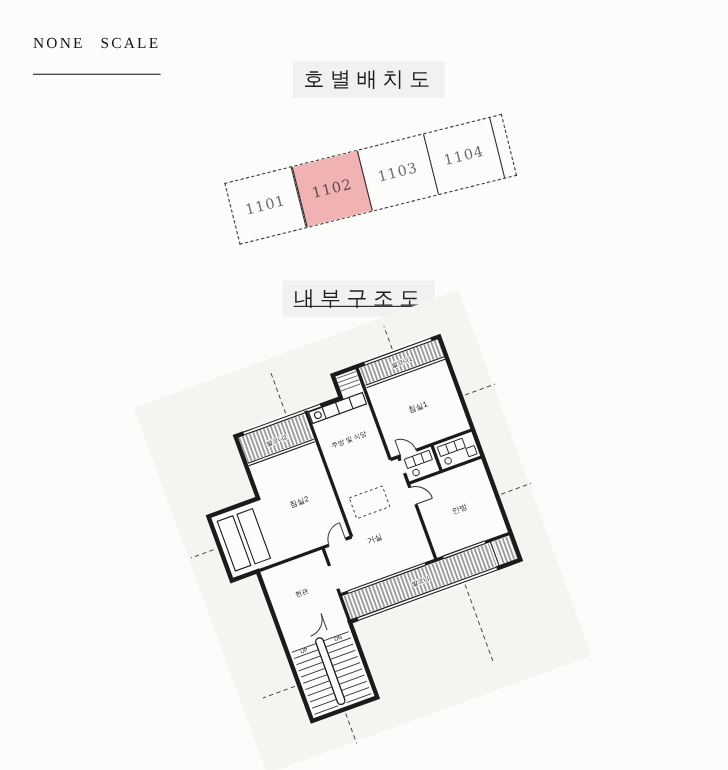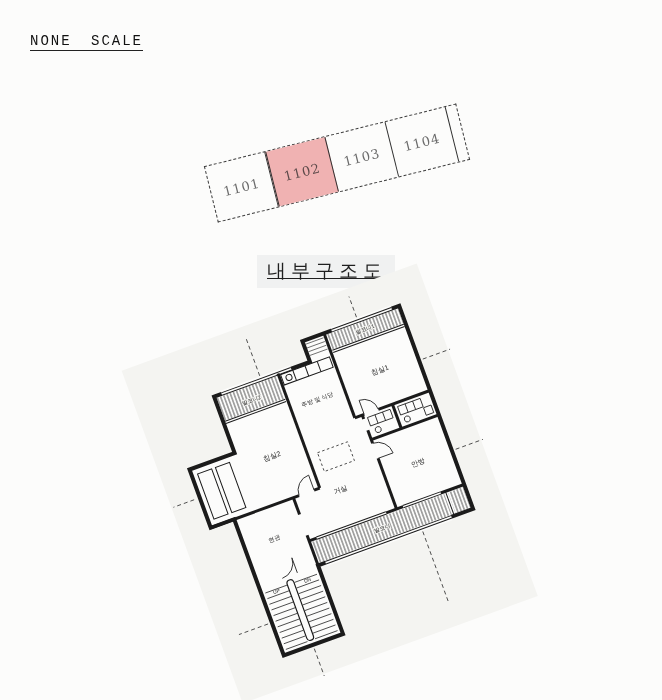--- a/index.html
+++ b/index.html
@@ -2,23 +2,23 @@
 <html><head>
 <meta charset="utf-8">
 <style>
   html,body{margin:0;padding:0;}
   body{background:#ffffff;font-family:"Liberation Sans",sans-serif;}
   #page{position:relative;width:662px;height:700px;background:#fcfcfb;overflow:hidden;}
 
   
   .scale-note{
     position:absolute;left:30px;top:33px;
-    font-family:Liberation Mono, monospace;font-size:14px;color:#111;
+    font-family:Liberation Serif, serif;font-size:14px;color:#111;
     letter-spacing:2px;word-spacing:9px;
-    border-bottom:1px solid #222;padding-bottom:1px;
+    border-bottom:1px solid #222;padding-bottom:18px;
   }
 
   
   .section-title{
     position:absolute;
     font-family:"DejaVu Serif",serif;font-size:19px;color:#1f1f1f;
     letter-spacing:5px;background:#f0f1f1;padding:3px 8px 4px 10px;
     white-space:nowrap;
   }
   .title-units{left:266px;top:56px;}
@@ -45,20 +45,21 @@
   }
   svg text{font-family:"Liberation Sans",sans-serif;fill:#222;}
 </style>
 </head>
 <body>
 
 <div id="page">
 
   <div class="scale-note">NONE SCALE</div>
 
+  <div class="section-title title-units">호별배치도</div>
 
   <div class="unit-strip">
     <div class="unit-cell" style="left:0;">1101</div>
     <div class="unit-cell hl" style="left: 62px; background: rgb(240, 178, 178);">1102</div>
     <div class="unit-cell" style="left:124px;">1103</div>
     <div class="unit-cell" style="left:186px;">1104</div>
   </div>
 
   <div class="section-title title-plan">내부구조도</div>
 

